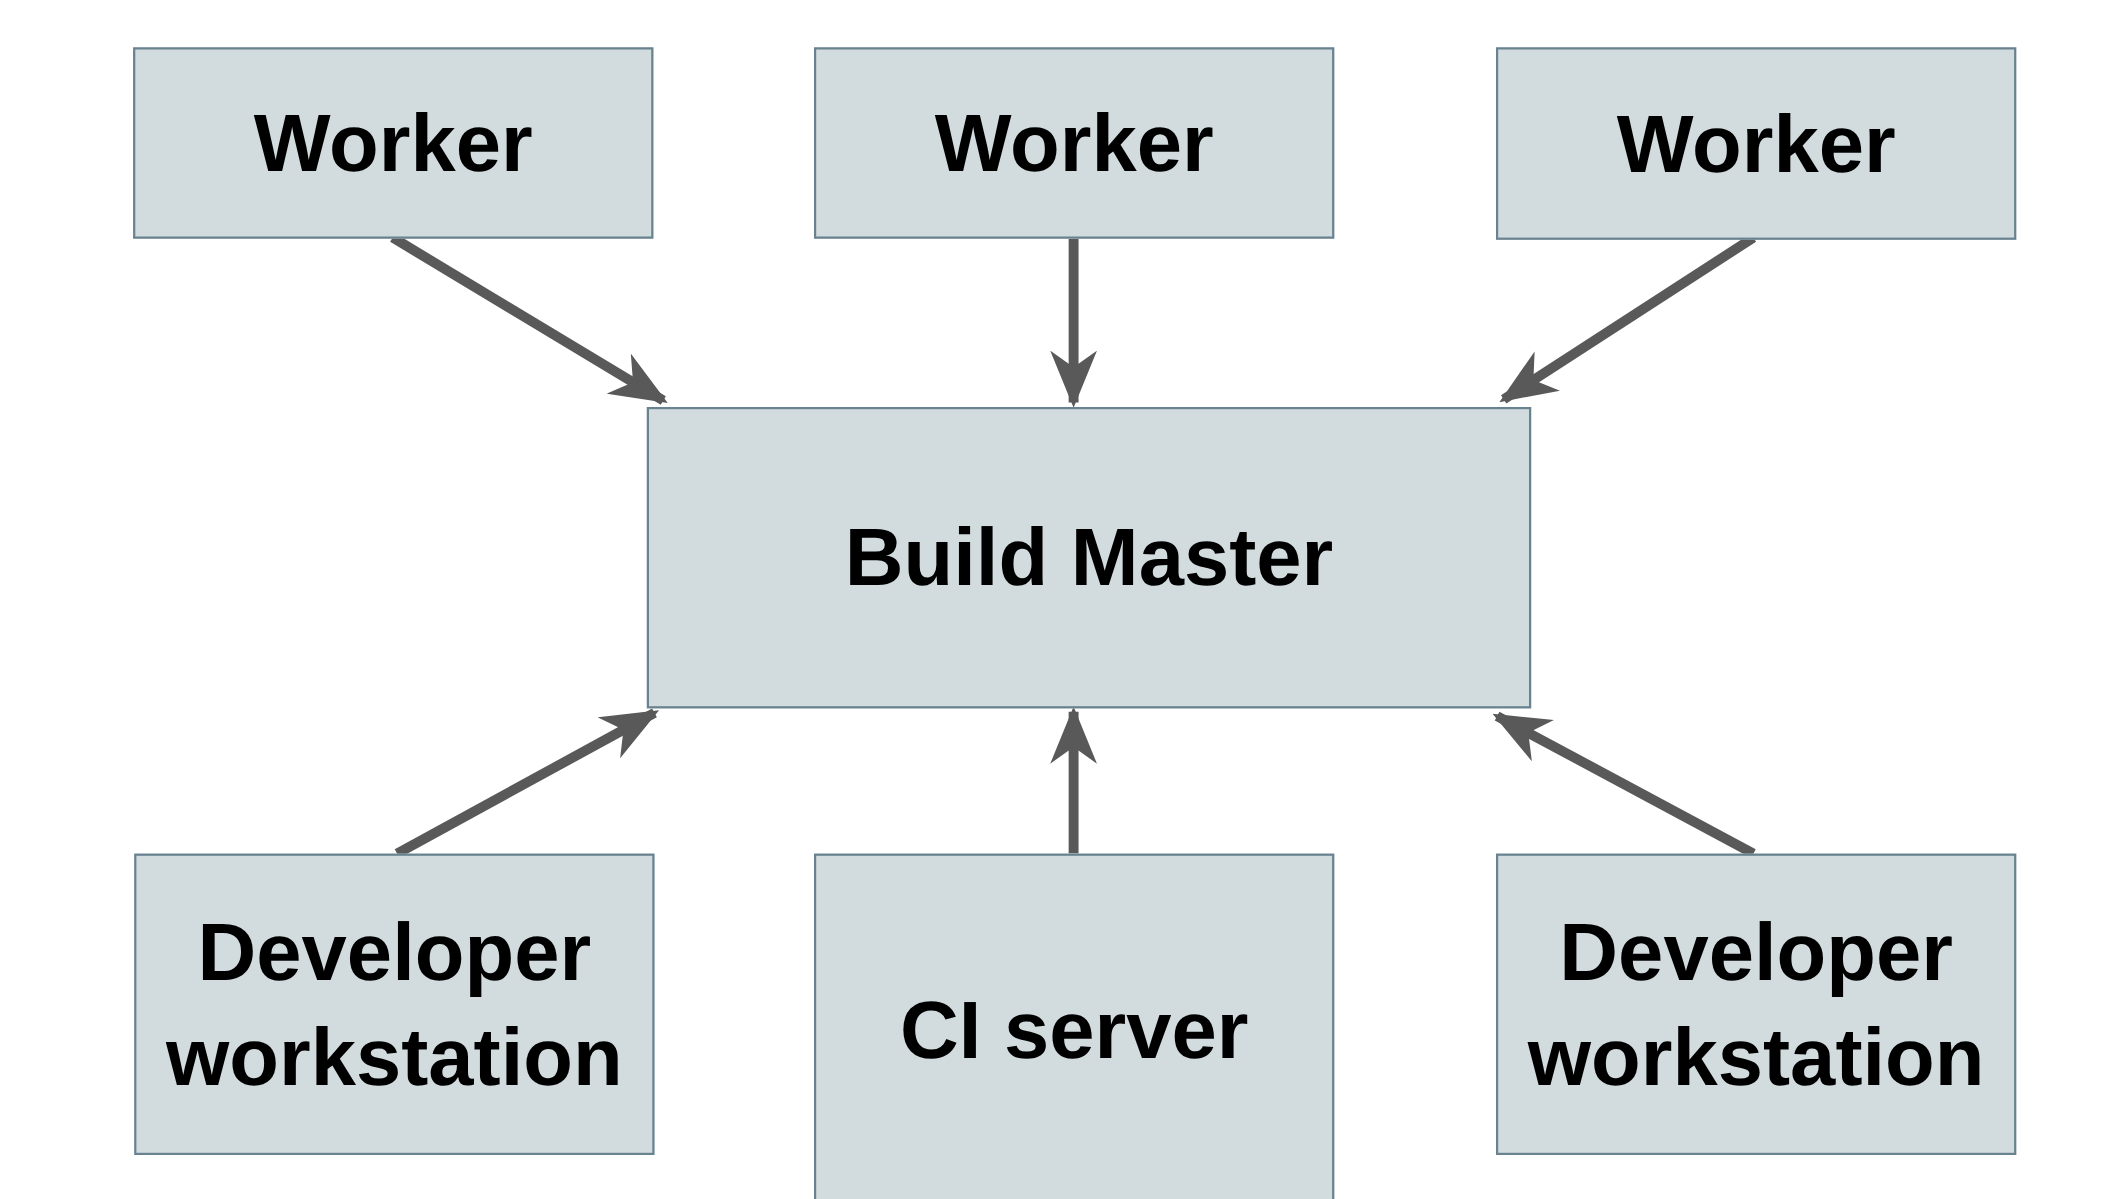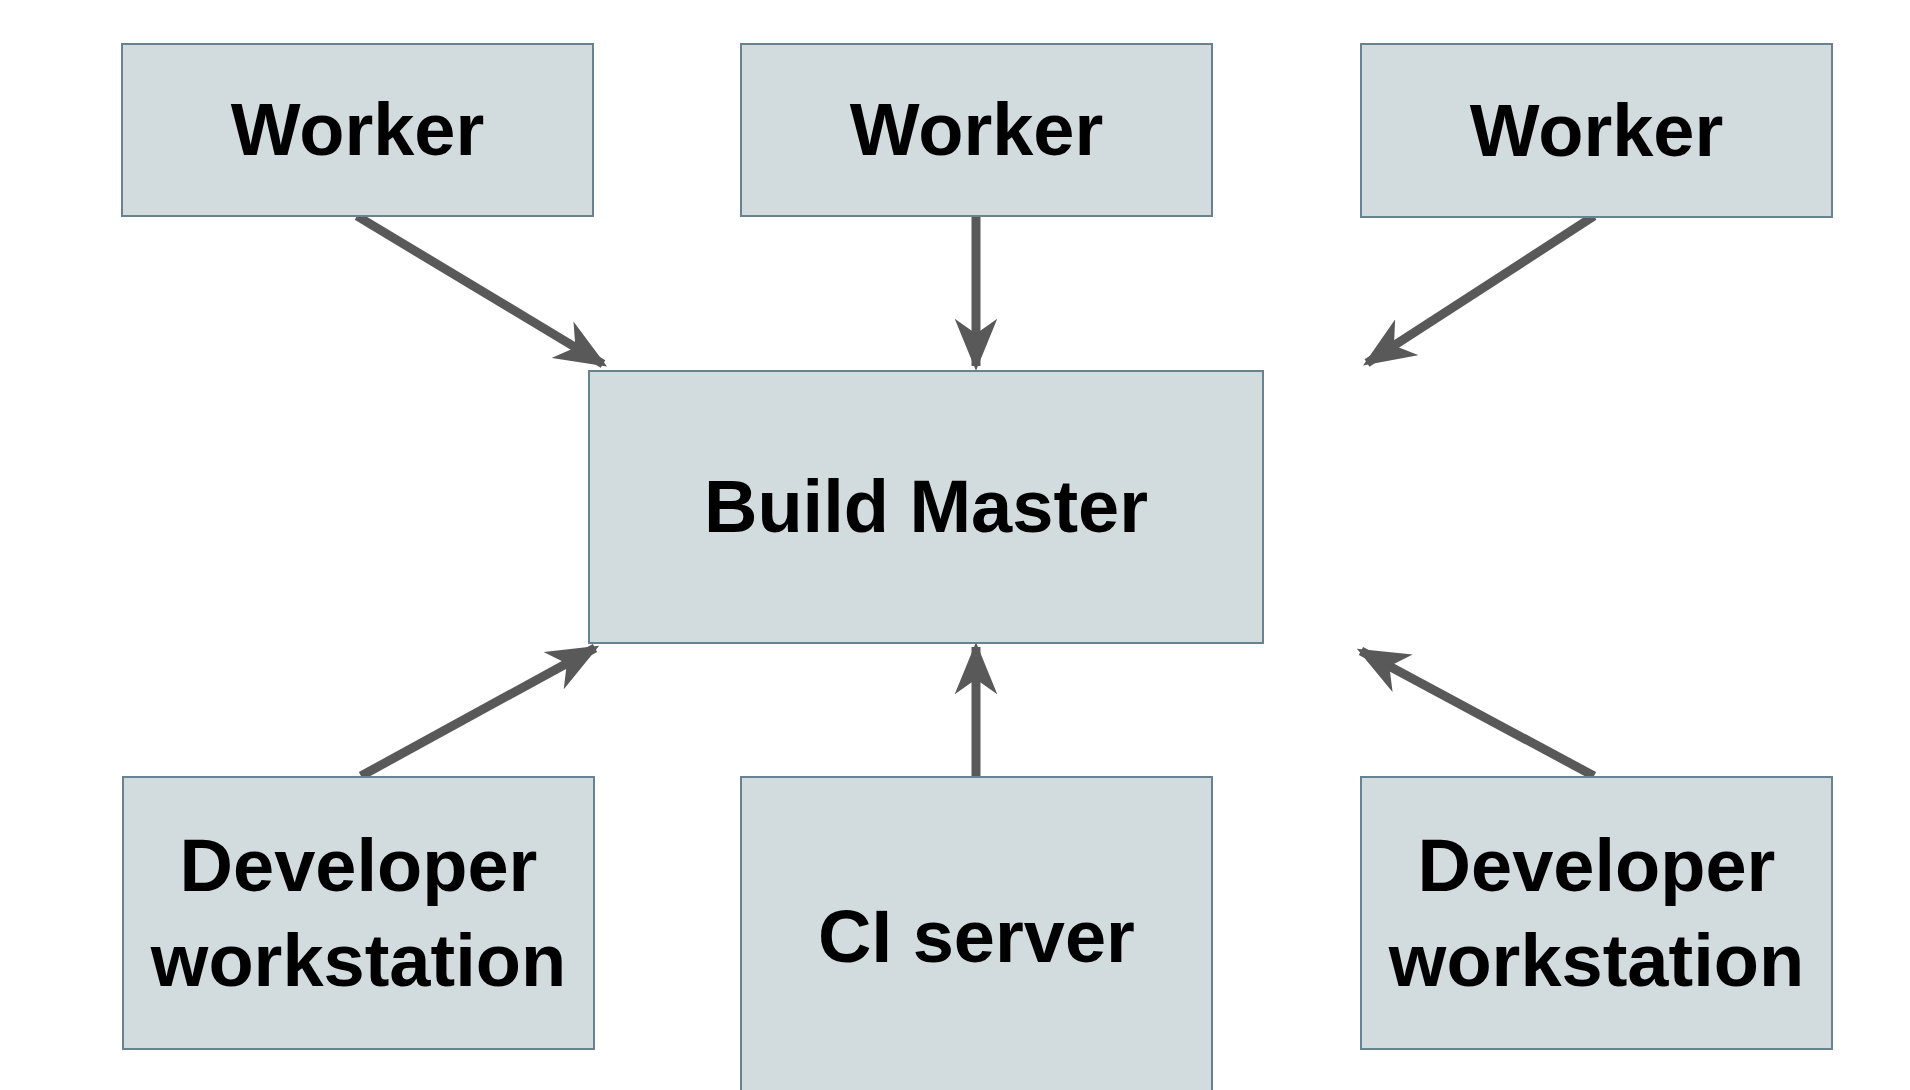--- a/index.html
+++ b/index.html
@@ -45,21 +45,21 @@
     font-size: 74px;
     line-height: 1.29;
     color: var(--label-text, #000000);
     letter-spacing: 0;
     padding: 0 10px;
   }
   
   .n-worker-1   { left: 121px;  top: 43px;  width: 473px; height: 174px; }
   .n-worker-2   { left: 740px;  top: 43px;  width: 473px; height: 174px; }
   .n-worker-3   { left: 1360px; top: 43px;  width: 473px; height: 175px; }
-  .n-build-master { left: 588px; top: 370px; width: 676px; height: 274px; }
+  .n-build-master { left: 588px; top: 370px; width: 804px; height: 274px; }
   .n-dev-left   { left: 122px;  top: 776px; width: 473px; height: 274px; }
   .n-ci-server  { left: 740px;  top: 776px; width: 473px; height: 322px; }
   .n-dev-right  { left: 1360px; top: 776px; width: 473px; height: 274px; }
 </style>
 </head>
 <body>
 
 <div class="canvas">
 
   <svg class="connector-layer" viewBox="0 0 1910 1090" xmlns="http://www.w3.org/2000/svg">

